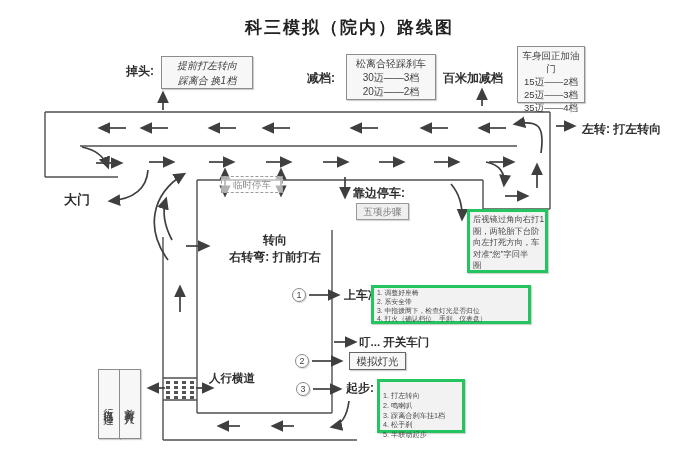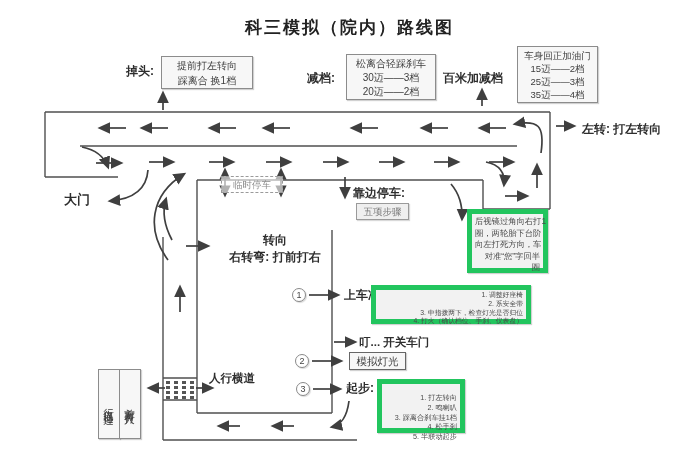--- a/index.html
+++ b/index.html
@@ -10,34 +10,34 @@
   *{box-sizing:border-box;}
   .title{
     position:absolute;left:0;top:16px;width:699px;text-align:center;
     font-size:17px;font-weight:bold;letter-spacing:2px;color:#222;
   }
   .lbl{position:absolute;font-weight:bold;font-size:12px;color:#2e2e2e;white-space:nowrap;}
   .box{
     position:absolute;border:1px solid #8c8c8c;background:#f7f7f7;
     text-align:center;color:#3d3d3d;box-shadow:1px 1px 1px rgba(0,0,0,0.18);
   }
-  .box-2line{font-size:10px;line-height:15px;padding-top:1px;}
+  .box-2line{font-size:10px;line-height:15px;padding-top:1px;font-style:italic;}
   .box-3line{font-size:10px;line-height:14px;padding-top:2px;}
   .box-4line{font-size:9.5px;line-height:13px;padding-top:2px;}
   .dashedbox{
     position:absolute;border:1px dashed #9a9a9a;background:rgba(255,255,255,0.6);
     font-size:9.5px;color:#8a8a8a;text-align:center;
   }
   .graybox{
     position:absolute;border:1px solid #9a9a9a;background:#efefef;
     font-size:9.5px;color:#7a7a7a;text-align:center;box-shadow:1px 1px 1px rgba(0,0,0,0.15);
   }
   .tinybox{
-    position:absolute;border:5px solid #22c55e;background:#f2f2f2;
-    text-align:right;color:#4a4a4a;box-shadow:1px 1px 1px rgba(0,0,0,0.18);
+    position:absolute;border:3px solid #22c55e;background:#f2f2f2;
+    text-align:left;color:#4a4a4a;box-shadow:1px 1px 1px rgba(0,0,0,0.18);
   }
   .tinybox div{white-space:nowrap;}
   .circle{
     position:absolute;width:14px;height:14px;border:1px solid #8a8a8a;border-radius:50%;
     font-size:9px;line-height:12px;text-align:center;color:#444;background:#fff;
     box-shadow:1px 1px 1px rgba(0,0,0,0.15);
   }
   .vbox{
     position:absolute;width:22px;height:70px;border:1px solid #8c8c8c;background:#f7f7f7;
     writing-mode:vertical-lr;text-orientation:upright;font-size:10.5px;letter-spacing:1.5px;
@@ -160,21 +160,21 @@
 </div>
 
 <div class="lbl" style="left:307px;top:70px;">减档:</div>
 <div class="box box-3line" style="left:346px;top:54px;width:90px;height:46px;">
   <div>松离合轻踩刹车</div>
   <div>30迈——3档</div>
   <div>20迈——2档</div>
 </div>
 
 <div class="lbl" style="left:443px;top:70px;">百米加减档</div>
-<div class="box box-4line" style="left:517px;top:46px;width:81px;height:57px;">
+<div class="box box-4line" style="left:517px;top:46px;width:68px;height:57px;">
   <div>车身回正加油门</div>
   <div>15迈——2档</div>
   <div>25迈——3档</div>
   <div>35迈——4档</div>
 </div>
 
 <div class="lbl" style="left:582px;top:121px;">左转: 打左转向</div>
 <div class="lbl" style="left:64px;top:191px;font-size:13px;">大门</div>
 
 <div class="dashedbox" style="left:221px;top:176px;width:62px;height:17px;line-height:15px;">临时停车</div>

